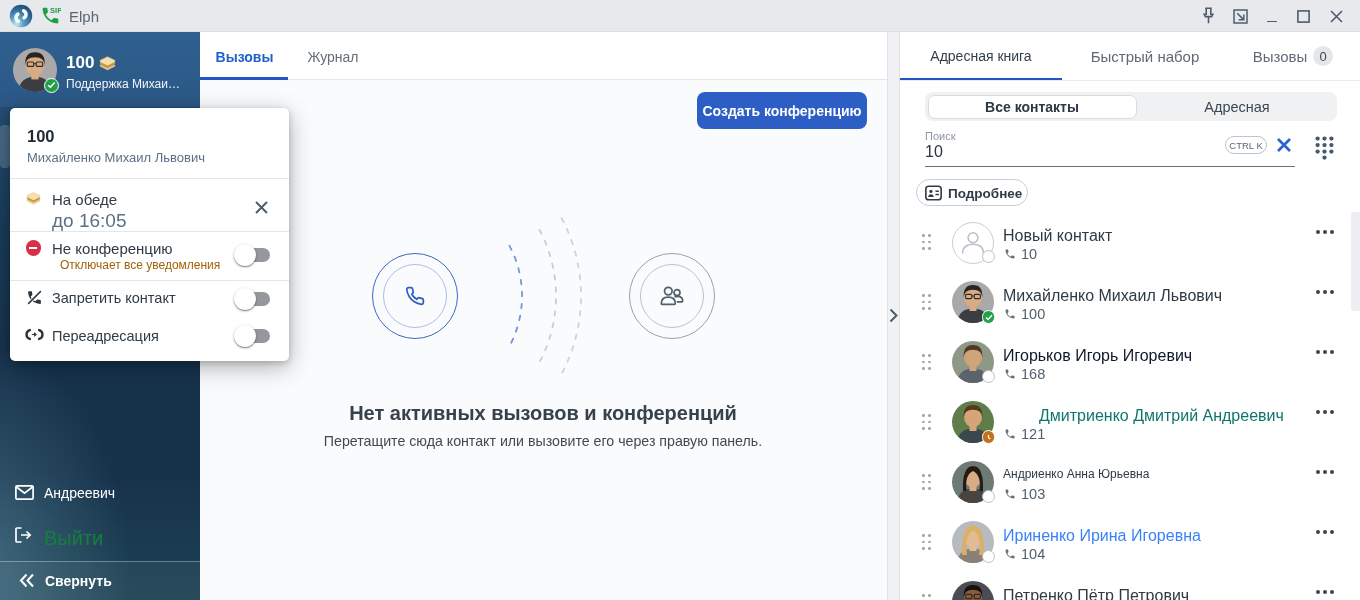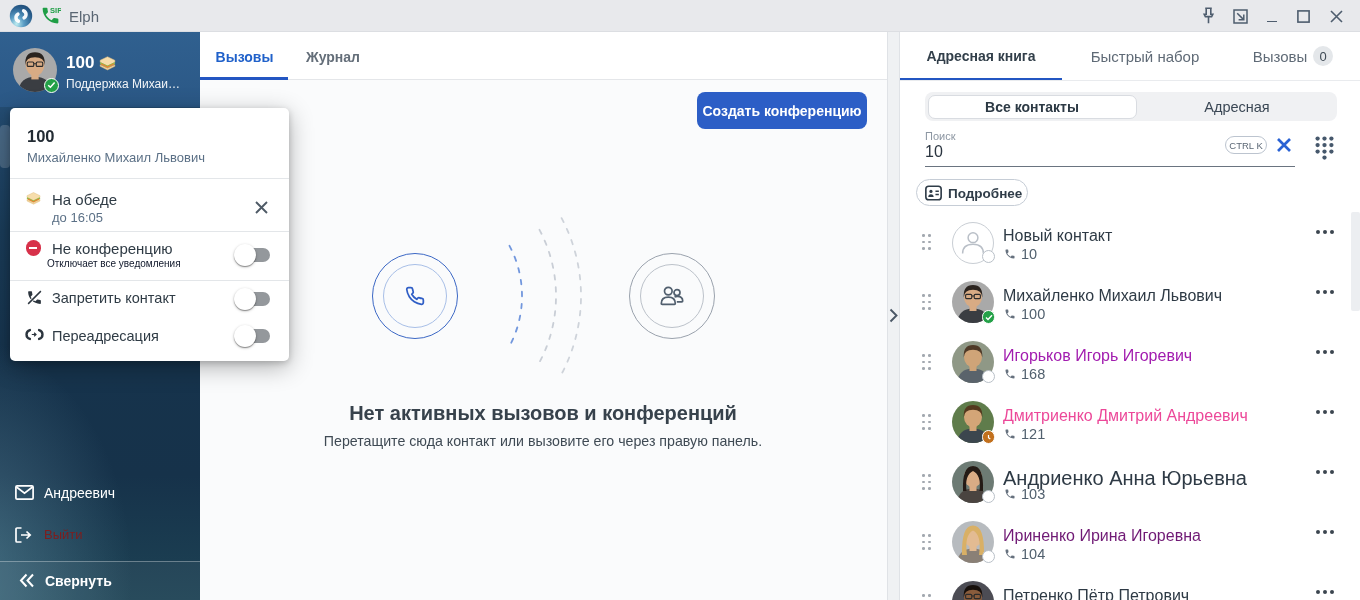--- a/index.html
+++ b/index.html
@@ -83,32 +83,32 @@
 <div class="a txt" style="left:66px;top:77px;font-size:12px;color:#f2f5f8">Поддержка Михаи…</div>
 <svg class="a" style="left:15px;top:485px" width="19" height="15" viewBox="0 0 19 15">
  <rect x=".9" y=".9" width="17.2" height="13.2" rx="1.2" fill="none" stroke="#fff" stroke-width="1.7"></rect>
  <path d="M1.5 2 L9.5 8.2 L17.5 2" fill="none" stroke="#fff" stroke-width="1.7"></path>
 </svg>
 <div class="a txt" style="left:44px;top:485px;font-size:14px;color:#fff">Андреевич</div>
 <svg class="a" style="left:15px;top:527px" width="17" height="16" viewBox="0 0 17 16">
  <path d="M6.5 1 H2 a1 1 0 0 0 -1 1 v12 a1 1 0 0 0 1 1 H6.5" fill="none" stroke="#fff" stroke-width="1.7"></path>
  <path d="M6 8 H15 M11.5 4.5 L15.2 8 L11.5 11.5" fill="none" stroke="#fff" stroke-width="1.7"></path>
 </svg>
-<div class="a txt" style="left:44px;top:527px;font-size:13px;color:#7f1d1d">Выйти</div>
+<div class="a txt" style="left:44px;top:527px;font-size:20px;color:#15803d">Выйти</div>
 <div class="a" style="left:0;top:561px;width:200px;height:1px;background:rgba(255,255,255,.35)"></div>
 <div class="a" style="left:0;top:562px;width:200px;height:38px;background:rgba(255,255,255,.05)"></div>
 <svg class="a" style="left:19px;top:573px" width="16" height="15" viewBox="0 0 16 15">
  <path d="M7.5 1.5 L2 7.5 L7.5 13.5 M14 1.5 L8.5 7.5 L14 13.5" fill="none" stroke="#fff" stroke-width="2"></path>
 </svg>
 <div class="a txt" style="left:45px;top:573px;font-size:14px;font-weight:bold;color:#fff">Свернуть</div>
 
 <div class="a" style="left:200px;top:32px;width:687px;height:568px;background:#fafbfc"></div>
 <div class="a" style="left:200px;top:32px;width:687px;height:48px;background:#fff;border-bottom:1px solid #e4e6e9"></div>
 <div class="a txt" style="left:244.5px;top:49px;transform:translateX(-50%);font-size:14px;font-weight:bold;color:#2061ca">Вызовы</div>
-<div class="a txt" style="left:333px;top:49px;transform:translateX(-50%);font-size:14px;font-weight:bold;color:#646e79">Журнал</div>
+<div class="a txt" style="left:333px;top:49px;transform:translateX(-50%);font-size:14px;font-weight:normal;color:#646e79">Журнал</div>
 <div class="a" style="left:200px;top:77px;width:88px;height:3px;background:#2356c2"></div>
 <div class="a" style="left:697px;top:92px;width:170px;height:37px;border-radius:8px;background:#2c5ec6"></div>
 <div class="a txt" style="left:782px;top:103px;transform:translateX(-50%);font-size:14px;font-weight:bold;color:#fff">Создать конференцию</div>
 
 <div class="a" style="left:372px;top:253px;width:86px;height:86px;border-radius:50%;border:1.6px solid #3c68c5"></div>
 <div class="a" style="left:383px;top:264px;width:64px;height:64px;border-radius:50%;border:1.2px solid #a8bfe7"></div>
 <svg class="a" style="left:405px;top:286px" width="20" height="20" viewBox="0 0 24 24">
  <path d="M22 16.92v3a2 2 0 0 1-2.18 2 19.79 19.79 0 0 1-8.63-3.07 19.5 19.5 0 0 1-6-6 19.79 19.79 0 0 1-3.07-8.67A2 2 0 0 1 4.11 2h3a2 2 0 0 1 2 1.72 12.84 12.84 0 0 0 .7 2.81 2 2 0 0 1-.45 2.11L8.09 9.91a16 16 0 0 0 6 6l1.27-1.27a2 2 0 0 1 2.11-.45 12.84 12.84 0 0 0 2.81.7A2 2 0 0 1 22 16.92z" fill="none" stroke="#2f5ec6" stroke-width="2.1" stroke-linejoin="round"></path>
 </svg>
 <div class="a" style="left:629px;top:253px;width:86px;height:86px;border-radius:50%;border:1.4px solid #9aa2ad"></div>
@@ -130,21 +130,21 @@
 </svg>
 <div class="a txt" style="left:543px;top:402px;transform:translateX(-50%);font-size:20px;font-weight:bold;color:#37424c">Нет активных вызовов и конференций</div>
 <div class="a txt" style="left:543px;top:433px;transform:translateX(-50%);font-size:14.2px;color:#3f4a54">Перетащите сюда контакт или вызовите его через правую панель.</div>
 
 <div class="a" style="left:887px;top:32px;width:13px;height:568px;background:#eff1f3;border-left:1px solid #dfe2e6;border-right:1px solid #dfe2e6"></div>
 <svg class="a" style="left:889px;top:308px" width="9" height="15" viewBox="0 0 9 15">
  <path d="M1.5 1.5 L7.5 7.5 L1.5 13.5" fill="none" stroke="#4a5766" stroke-width="1.9"></path>
 </svg>
 
 <div class="a" style="left:900px;top:32px;width:460px;height:568px;background:#fff"></div>
-<div class="a txt" style="left:981px;top:48px;transform:translateX(-50%);font-size:14px;font-weight:bold;color:#323f4a">Адресная книга</div>
+<div class="a txt" style="left:981px;top:48px;transform:translateX(-50%);font-size:14px;font-weight:normal;color:#323f4a">Адресная книга</div>
 <div class="a txt" style="left:1145px;top:48px;transform:translateX(-50%);font-size:15px;color:#5f6a76">Быстрый набор</div>
 <div class="a txt" style="left:1280px;top:48px;transform:translateX(-50%);font-size:15px;color:#5f6a76">Вызовы</div>
 <div class="a" style="left:1313px;top:46px;width:20px;height:20px;border-radius:50%;background:#e4e7ea"></div>
 <div class="a txt" style="left:1323px;top:49px;transform:translateX(-50%);font-size:13px;color:#3f4a55">0</div>
 <div class="a" style="left:900px;top:78px;width:162px;height:2px;background:#2356c2"></div>
 <div class="a" style="left:900px;top:79.5px;width:460px;height:1px;background:#e9ebee"></div>
 
 <div class="a" style="left:925px;top:92px;width:412px;height:29px;border-radius:8px;background:#f0f1f3"></div>
 <div class="a" style="left:928px;top:94.5px;width:209px;height:24.5px;border-radius:7px;background:#fff;border:1px solid #d9dce1"></div>
 <div class="a txt" style="left:1032px;top:99px;transform:translateX(-50%);font-size:14px;font-weight:bold;color:#2c3944">Все контакты</div>
@@ -254,21 +254,21 @@
     </defs>
     <g clip-path="url(#c952_341)">
       <rect width="42" height="42" fill="#8f9886"></rect>
       <path d="M5,43 Q6,27.5 21,27.5 Q36,27.5 37,43 Z" fill="#5a636b"></path>
       <rect x="17.5" y="21" width="7" height="9" fill="#cfa478"></rect>
       <ellipse cx="21" cy="16" rx="9" ry="10.4" fill="#cfa478"></ellipse>
       <path d="M11.8,16.5 Q10.8,4 21,4 Q31.2,4 30.2,16.5 Q30,9 21,8.8 Q12,9 11.8,16.5 Z" fill="#4f3a28"></path>
     </g>
   </svg>
 <div class="a" style="left:981.5px;top:370.0px;width:13px;height:13px;border-radius:50%;background:#fff;border:1.8px solid #b9c0c8"></div>
-<div class="a txt" style="left:1003px;top:346.5px;font-size:16px;color:#a21caf">Игорьков Игорь Игоревич</div>
+<div class="a txt" style="left:1003px;top:346.5px;font-size:16px;color:#0f172a">Игорьков Игорь Игоревич</div>
 <svg class="a" style="left:1004px;top:367.5px" width="12" height="12" viewBox="0 0 24 24">
  <path fill="#66717e" d="M6.62 10.79c1.44 2.83 3.76 5.14 6.59 6.59l2.2-2.2c.27-.27.67-.36 1.02-.24 1.12.37 2.33.57 3.57.57.55 0 1 .45 1 1V20c0 .55-.45 1-1 1-9.39 0-17-7.61-17-17 0-.55.45-1 1-1h3.5c.55 0 1 .45 1 1 0 1.25.2 2.45.57 3.57.11.35.03.74-.25 1.02l-2.2 2.2z"></path>
 </svg>
 <div class="a txt" style="left:1021px;top:366.0px;font-size:14.5px;color:#51606e">168</div>
 <div class="a" style="left:1315.5px;top:349.5px;width:4.2px;height:4.2px;border-radius:50%;background:#3c4650"></div>
 <div class="a" style="left:1322.5px;top:349.5px;width:4.2px;height:4.2px;border-radius:50%;background:#3c4650"></div>
 <div class="a" style="left:1329.5px;top:349.5px;width:4.2px;height:4.2px;border-radius:50%;background:#3c4650"></div>
 <div class="a" style="left:922.2px;top:414.2px;width:2.7px;height:2.7px;border-radius:50%;background:#a3a9b0"></div>
 <div class="a" style="left:922.2px;top:420.7px;width:2.7px;height:2.7px;border-radius:50%;background:#a3a9b0"></div>
 <div class="a" style="left:922.2px;top:427.2px;width:2.7px;height:2.7px;border-radius:50%;background:#a3a9b0"></div>
@@ -286,21 +286,21 @@
       <path d="M5,43 Q6,27.5 21,27.5 Q36,27.5 37,43 Z" fill="#3c464e"></path>
       <rect x="17.5" y="21" width="7" height="9" fill="#d3a577"></rect>
       <ellipse cx="21" cy="16" rx="9" ry="10.4" fill="#d3a577"></ellipse>
       <path d="M11.8,16.5 Q10.8,4 21,4 Q31.2,4 30.2,16.5 Q30,9 21,8.8 Q12,9 11.8,16.5 Z" fill="#54391f"></path>
     </g>
   </svg>
 <div class="a" style="left:981.5px;top:430.0px;width:13.5px;height:13.5px;border-radius:50%;background:#c2701d;border:1.6px solid #fff"></div>
 <svg class="a" style="left:984.1px;top:432.6px" width="9" height="9" viewBox="0 0 9 9">
     <path d="M4.5 2 V4.7 L6.3 6" stroke="#fff" stroke-width="1.2" fill="none"></path>
   </svg>
-<div class="a txt" style="left:1003px;top:406.5px;font-size:16px;color:#ec4899">Дмитриенко Дмитрий Андреевич</div>
+<div class="a txt" style="left:1039px;top:406.5px;font-size:16px;color:#0f766e">Дмитриенко Дмитрий Андреевич</div>
 <svg class="a" style="left:1004px;top:427.5px" width="12" height="12" viewBox="0 0 24 24">
  <path fill="#66717e" d="M6.62 10.79c1.44 2.83 3.76 5.14 6.59 6.59l2.2-2.2c.27-.27.67-.36 1.02-.24 1.12.37 2.33.57 3.57.57.55 0 1 .45 1 1V20c0 .55-.45 1-1 1-9.39 0-17-7.61-17-17 0-.55.45-1 1-1h3.5c.55 0 1 .45 1 1 0 1.25.2 2.45.57 3.57.11.35.03.74-.25 1.02l-2.2 2.2z"></path>
 </svg>
 <div class="a txt" style="left:1021px;top:426.0px;font-size:14.5px;color:#51606e">121</div>
 <div class="a" style="left:1315.5px;top:409.5px;width:4.2px;height:4.2px;border-radius:50%;background:#3c4650"></div>
 <div class="a" style="left:1322.5px;top:409.5px;width:4.2px;height:4.2px;border-radius:50%;background:#3c4650"></div>
 <div class="a" style="left:1329.5px;top:409.5px;width:4.2px;height:4.2px;border-radius:50%;background:#3c4650"></div>
 <div class="a" style="left:922.2px;top:474.2px;width:2.7px;height:2.7px;border-radius:50%;background:#a3a9b0"></div>
 <div class="a" style="left:922.2px;top:480.7px;width:2.7px;height:2.7px;border-radius:50%;background:#a3a9b0"></div>
 <div class="a" style="left:922.2px;top:487.2px;width:2.7px;height:2.7px;border-radius:50%;background:#a3a9b0"></div>
@@ -315,21 +315,21 @@
     </defs>
     <g clip-path="url(#c952_461)">
       <rect width="42" height="42" fill="#6d7b74"></rect>
       <path d="M5,43 Q6,27.5 21,27.5 Q36,27.5 37,43 Z" fill="#4a4440"></path>
       <rect x="17.5" y="21" width="7" height="9" fill="#d9ac85"></rect>
       <ellipse cx="21" cy="16" rx="9" ry="10.4" fill="#d9ac85"></ellipse>
       <path d="M11,30 Q10,5 21,5 Q32,5 31,30 L27.5,30 Q29.5,14 21,10 Q12.5,14 14.5,30 Z" fill="#241b16"></path>
     </g>
   </svg>
 <div class="a" style="left:981.5px;top:490.0px;width:13px;height:13px;border-radius:50%;background:#fff;border:1.8px solid #b9c0c8"></div>
-<div class="a txt" style="left:1003px;top:466.5px;font-size:20px;color:#2e3a45">Андриенко Анна Юрьевна</div>
+<div class="a txt" style="left:1003px;top:466.5px;font-size:12px;color:#2e3a45">Андриенко Анна Юрьевна</div>
 <svg class="a" style="left:1004px;top:487.5px" width="12" height="12" viewBox="0 0 24 24">
  <path fill="#66717e" d="M6.62 10.79c1.44 2.83 3.76 5.14 6.59 6.59l2.2-2.2c.27-.27.67-.36 1.02-.24 1.12.37 2.33.57 3.57.57.55 0 1 .45 1 1V20c0 .55-.45 1-1 1-9.39 0-17-7.61-17-17 0-.55.45-1 1-1h3.5c.55 0 1 .45 1 1 0 1.25.2 2.45.57 3.57.11.35.03.74-.25 1.02l-2.2 2.2z"></path>
 </svg>
 <div class="a txt" style="left:1021px;top:486.0px;font-size:14.5px;color:#51606e">103</div>
 <div class="a" style="left:1315.5px;top:469.5px;width:4.2px;height:4.2px;border-radius:50%;background:#3c4650"></div>
 <div class="a" style="left:1322.5px;top:469.5px;width:4.2px;height:4.2px;border-radius:50%;background:#3c4650"></div>
 <div class="a" style="left:1329.5px;top:469.5px;width:4.2px;height:4.2px;border-radius:50%;background:#3c4650"></div>
 <div class="a" style="left:922.2px;top:534.2px;width:2.7px;height:2.7px;border-radius:50%;background:#a3a9b0"></div>
 <div class="a" style="left:922.2px;top:540.7px;width:2.7px;height:2.7px;border-radius:50%;background:#a3a9b0"></div>
 <div class="a" style="left:922.2px;top:547.2px;width:2.7px;height:2.7px;border-radius:50%;background:#a3a9b0"></div>
@@ -344,21 +344,21 @@
     </defs>
     <g clip-path="url(#c952_521)">
       <rect width="42" height="42" fill="#b7bbbf"></rect>
       <path d="M5,43 Q6,27.5 21,27.5 Q36,27.5 37,43 Z" fill="#8a8076"></path>
       <rect x="17.5" y="21" width="7" height="9" fill="#e3bb92"></rect>
       <ellipse cx="21" cy="16" rx="9" ry="10.4" fill="#e3bb92"></ellipse>
       <path d="M10,34 Q9.4,4.6 21,4.6 Q32.6,4.6 32,34 L27,34 Q29.8,14 21,9.6 Q12.2,14 15,34 Z" fill="#d9b066"></path>
     </g>
   </svg>
 <div class="a" style="left:981.5px;top:550.0px;width:13px;height:13px;border-radius:50%;background:#fff;border:1.8px solid #b9c0c8"></div>
-<div class="a txt" style="left:1003px;top:526.5px;font-size:16px;color:#701a75">Ириненко Ирина Игоревна</div>
+<div class="a txt" style="left:1003px;top:526.5px;font-size:16px;color:#3b82f6">Ириненко Ирина Игоревна</div>
 <svg class="a" style="left:1004px;top:547.5px" width="12" height="12" viewBox="0 0 24 24">
  <path fill="#66717e" d="M6.62 10.79c1.44 2.83 3.76 5.14 6.59 6.59l2.2-2.2c.27-.27.67-.36 1.02-.24 1.12.37 2.33.57 3.57.57.55 0 1 .45 1 1V20c0 .55-.45 1-1 1-9.39 0-17-7.61-17-17 0-.55.45-1 1-1h3.5c.55 0 1 .45 1 1 0 1.25.2 2.45.57 3.57.11.35.03.74-.25 1.02l-2.2 2.2z"></path>
 </svg>
 <div class="a txt" style="left:1021px;top:546.0px;font-size:14.5px;color:#51606e">104</div>
 <div class="a" style="left:1315.5px;top:529.5px;width:4.2px;height:4.2px;border-radius:50%;background:#3c4650"></div>
 <div class="a" style="left:1322.5px;top:529.5px;width:4.2px;height:4.2px;border-radius:50%;background:#3c4650"></div>
 <div class="a" style="left:1329.5px;top:529.5px;width:4.2px;height:4.2px;border-radius:50%;background:#3c4650"></div>
 <div class="a" style="left:922.2px;top:594.2px;width:2.7px;height:2.7px;border-radius:50%;background:#a3a9b0"></div>
 <div class="a" style="left:927.9000000000001px;top:594.2px;width:2.7px;height:2.7px;border-radius:50%;background:#a3a9b0"></div>
 <svg class="a" style="left:952px;top:581px" width="42" height="42" viewBox="0 0 42 42">
@@ -389,29 +389,29 @@
 <div class="a txt" style="left:27px;top:127px;font-size:16.5px;font-weight:bold;color:#222b33">100</div>
 <div class="a txt" style="left:27px;top:150px;font-size:13px;color:#5b7086">Михайленко Михаил Львович</div>
 <div class="a" style="left:10px;top:177.5px;width:279px;height:1px;background:#e3e6e9"></div>
 <svg class="a" style="left:26px;top:191px" width="15" height="15" viewBox="0 0 18 18">
  <path d="M1.2 7.8 L1.2 5.6 L9 1.8 L16.8 5.6 L16.8 7.8 L9 11.6 Z" fill="#f6ddab" stroke="#dfb878" stroke-width=".5"></path>
  <path d="M1.2 8.4 L9 12.2 L16.8 8.4" fill="none" stroke="#8cbf4e" stroke-width="1.8"></path>
  <path d="M2.2 9.6 L9 13 L15.8 9.6" fill="none" stroke="#e08a34" stroke-width="1.9"></path>
  <path d="M1.2 10.2 L1.2 12 L9 15.8 L16.8 12 L16.8 10.2 L9 14 Z" fill="#f0d49c" stroke="#dfb878" stroke-width=".5"></path>
 </svg>
 <div class="a txt" style="left:52px;top:191px;font-size:15px;color:#2f3b45">На обеде</div>
-<div class="a txt" style="left:52px;top:209.5px;font-size:13px;color:#5b7086">до 16:05</div>
+<div class="a txt" style="left:52px;top:209.5px;font-size:19px;color:#5b7086">до 16:05</div>
 <svg class="a" style="left:254px;top:200px" width="15" height="15" viewBox="0 0 15 15">
  <path d="M2 2 L13 13 M13 2 L2 13" stroke="#4e5a66" stroke-width="1.9"></path>
 </svg>
 <div class="a" style="left:10px;top:230.5px;width:279px;height:1px;background:#e3e6e9"></div>
 <div class="a" style="left:25.6px;top:240px;width:15.5px;height:15.5px;border-radius:50%;background:#d7314a"></div>
 <div class="a" style="left:29.3px;top:246.6px;width:8px;height:2.3px;background:#fff"></div>
 <div class="a txt" style="left:52px;top:239.5px;font-size:15px;color:#2f3b45">Не конференцию</div>
-<div class="a txt" style="left:47px;top:258px;font-size:10px;color:#0f172a">Отключает все уведомления</div>
+<div class="a txt" style="left:60px;top:258px;font-size:12px;color:#a16207">Отключает все уведомления</div>
 <div class="a" style="left:10px;top:279.5px;width:279px;height:1px;background:#e3e6e9"></div>
 <svg class="a" style="left:26px;top:289px" width="17" height="17" viewBox="0 0 24 24">
  <path fill="#2c353e" d="M6.62 10.79c1.44 2.83 3.76 5.14 6.59 6.59l2.2-2.2c.27-.27.67-.36 1.02-.24 1.12.37 2.33.57 3.57.57.55 0 1 .45 1 1V20c0 .55-.45 1-1 1-9.39 0-17-7.61-17-17 0-.55.45-1 1-1h3.5c.55 0 1 .45 1 1 0 1.25.2 2.45.57 3.57.11.35.03.74-.25 1.02l-2.2 2.2z"></path>
  <path d="M21.5 2.5 L2.5 21.5" stroke="#fff" stroke-width="4.2"></path>
  <path d="M21 3 L3 21" stroke="#2c353e" stroke-width="2.1"></path>
 </svg>
 <div class="a txt" style="left:52px;top:290px;font-size:14.5px;color:#2f3b45">Запретить контакт</div>
 <svg class="a" style="left:25px;top:325px" width="19" height="19" viewBox="0 0 24 24">
  <g stroke="#2c353e" stroke-width="3" fill="none" stroke-linecap="round">
  <path d="M6.2 6.4 A 5.8 5.8 0 0 0 6.2 17.6"></path>

